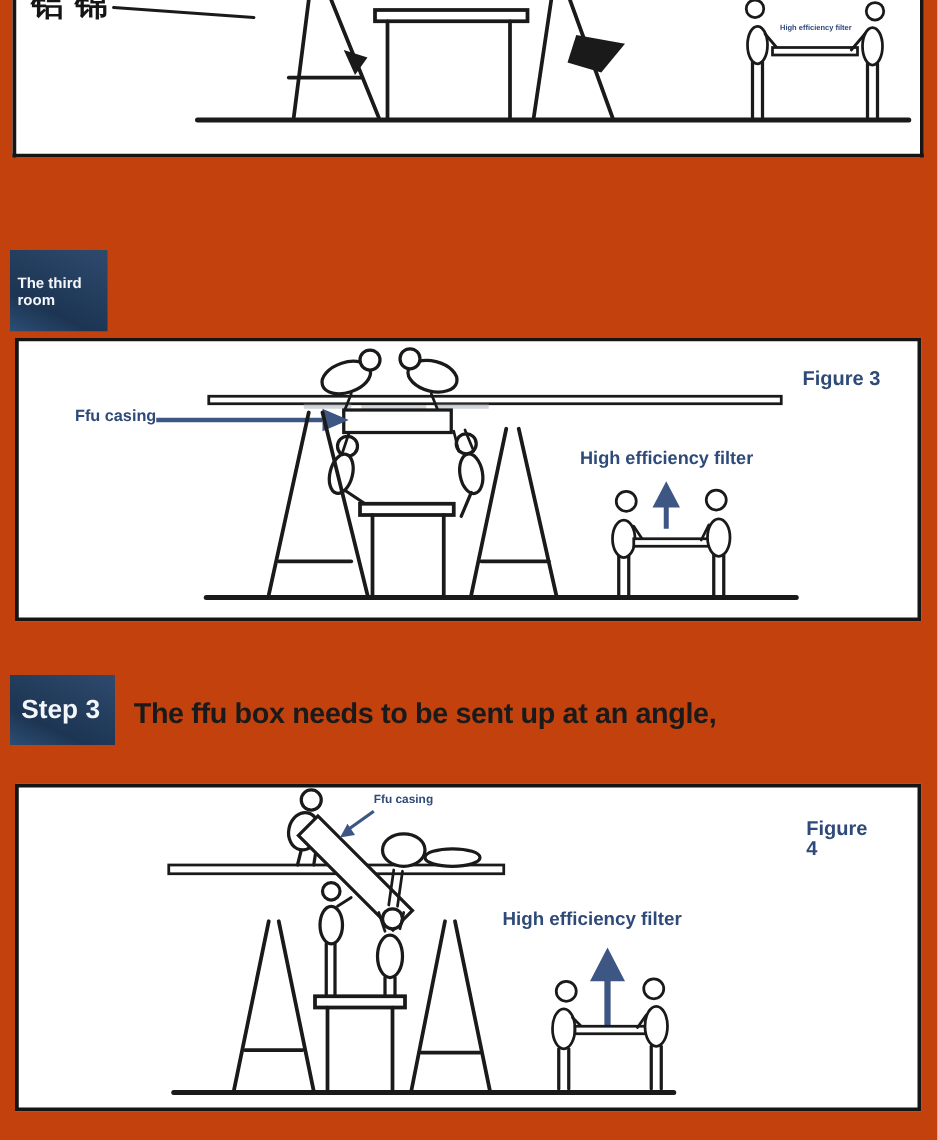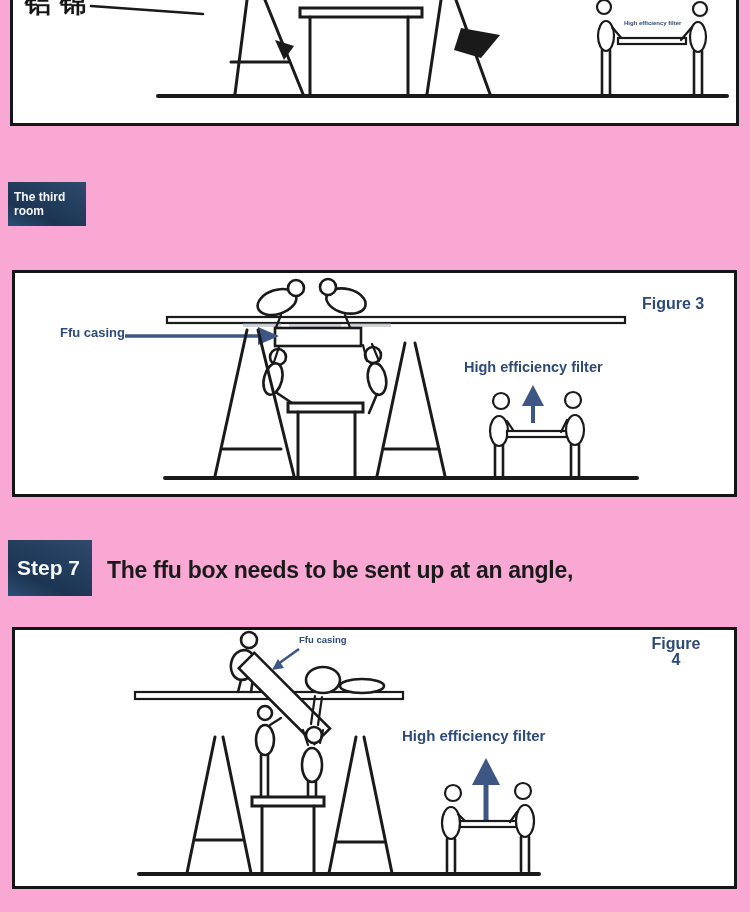--- a/index.html
+++ b/index.html
@@ -1,33 +1,33 @@
 <!DOCTYPE html>
 <html style="--ink: #1a1a1a; --figure_border: #151515; --badge_bg: #213a5a; --label_blue: #2e4a78; --arrow_blue: #3e5684;"><head>
 <meta charset="utf-8">
 <style>
   html,body{margin:0;padding:0;background:#fff;}
   #page{
-    position:relative;width:750px;height:912px;overflow:hidden;background:#f9a8d4;
+    position:relative;width:750px;height:912px;overflow:hidden;background:#c2410c;
     font-family:"Liberation Sans",sans-serif;
   }
   .figbox{position:absolute;background:#fff;box-sizing:border-box;}
   .ln{stroke:var(--ink);fill:none;stroke-linecap:round;stroke-linejoin:round;}
   .shape{fill:#fff;stroke:var(--ink);}
   .dark{fill:var(--ink);stroke:none;}
   .s2{stroke-width:2.2px;} .s25{stroke-width:2.6px;} .s3{stroke-width:3px;} .s4{stroke-width:4px;} .s5{stroke-width:5px;}
   .blue-ln{stroke:var(--arrow_blue);fill:none;stroke-linecap:butt;}
   .blue-fill{fill:var(--arrow_blue);stroke:none;}
   .wm{fill:#9aa0ab;opacity:.45;}
   .blue-label{position:absolute;color:var(--label_blue);font-weight:700;white-space:nowrap;}
   .badge{
     position:absolute;color:#f4f7fa;font-weight:700;
     background:linear-gradient(205deg,#2f4a6d 0%,#223c5c 45%,#1d3553 70%,#2c4e74 100%);
   }
-  .badge3{left:8px;top:182px;width:78px;height:44px;font-size:12px;line-height:14px;
+  .badge3{left:8px;top:200px;width:78px;height:65px;font-size:12px;line-height:14px;
     display:flex;flex-direction:column;justify-content:center;padding-left:6px;box-sizing:border-box;}
   .badge4{left:8px;top:540px;width:84px;height:56px;font-size:21px;
     display:flex;align-items:center;padding-left:9px;box-sizing:border-box;}
   .para{position:absolute;font-weight:700;color:#1a1a1a;letter-spacing:-0.2px;white-space:nowrap;}
   .para3{left:99px;top:192px;font-size:15.5px;line-height:18.5px;}
   .para4{left:107px;top:558px;font-size:23px;line-height:24.5px;letter-spacing:-0.3px;}
   .cn-label{position:absolute;left:12px;top:-14px;font-weight:700;color:#151515;
     font-size:26px;letter-spacing:9px;white-space:nowrap;}
   .tiny-label{position:absolute;left:611px;top:20px;font-size:6px;font-weight:700;color:var(--label_blue);white-space:nowrap;}
   .fig-title{font-size:16px;}
@@ -155,28 +155,28 @@
         <line class="ln s25" x1="556" y1="171" x2="556" y2="203"></line>
         <line class="ln s25" x1="564" y1="171" x2="564" y2="203"></line>
       </g>
       <g>
         <line class="ln s4" x1="150" y1="205" x2="622" y2="205"></line>
       </g>
     </svg>
   </div>
 
   <div class="badge badge4">
-    <div>Step 7</div>
+    <div>Step 3</div>
   </div>
   <div class="para para4">
     <div>The ffu box needs to be sent up at an angle,</div>
   </div>
 
   <div class="figbox" style="left:12px;top:627px;width:725px;height:262px;border:3px solid var(--figure_border);">
-    <div class="blue-label fig-title" style="left:630px;top:6px;width:62px;text-align:center;line-height:16px;">
+    <div class="blue-label fig-title" style="left:630px;top:26px;width:62px;line-height:16px;">
       <div>Figure</div>
       <div>4</div>
     </div>
     <div class="blue-label" style="left:284px;top:4px;font-size:9.5px;">Ffu casing</div>
     <div class="blue-label" style="left:387px;top:97px;font-size:15px;">High efficiency filter</div>
     <svg width="719" height="256" viewBox="0 0 719 256">
       <g>
         <rect class="shape s2" x="120" y="62" width="268" height="7"></rect>
       </g>
       <g>

